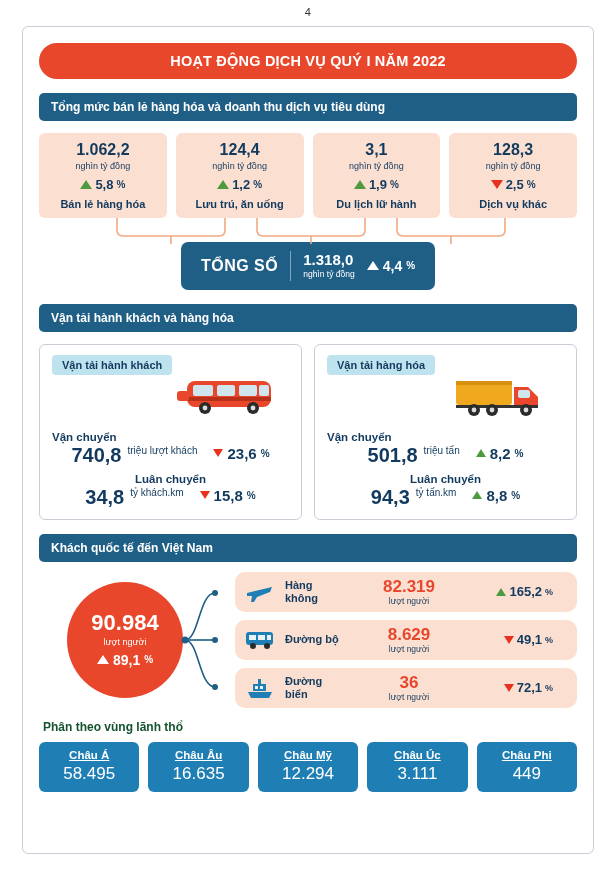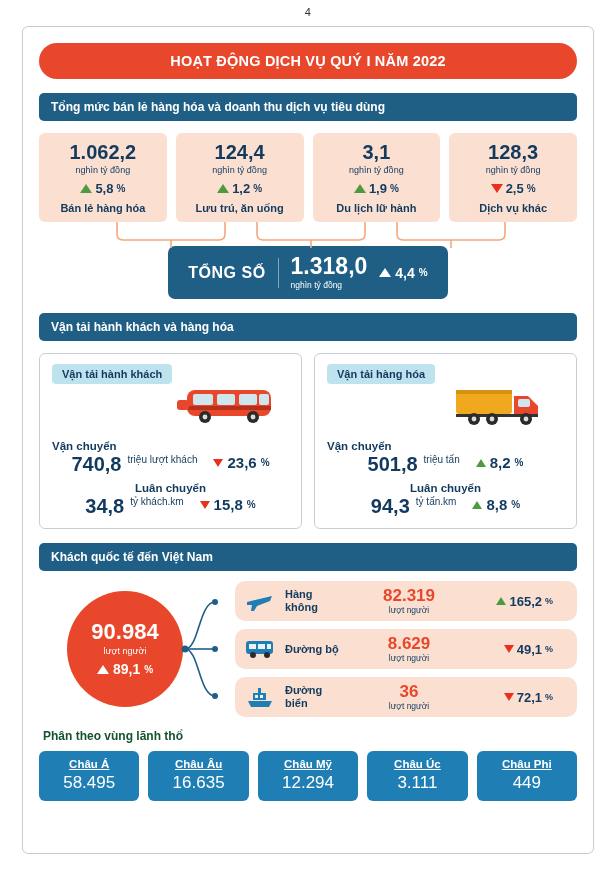--- a/index.html
+++ b/index.html
@@ -56,21 +56,21 @@
     margin-top:12px;
   }
   .retail-card{
     flex:1;
     background:#fbe0d2;
     border-radius:6px;
     text-align:center;
     padding:9px 4px 8px 4px;
   }
   .retail-value{
-    font-size:20px;
+    font-size:16px;
     font-weight:bold;
     color:#123a5e;
     line-height:1.05;
   }
   .retail-unit{
     font-size:9px;
     color:#123a5e;
     margin-top:2px;
   }
   .retail-change{
@@ -130,21 +130,21 @@
     background:#1f5f86;
     border-radius:7px;
     color:#fff;
     display:flex;
     align-items:center;
     gap:12px;
     padding:9px 20px;
   }
   .total-label{font-size:16px;font-weight:bold;letter-spacing:.5px;}
   .total-sep{width:1px;height:30px;background:#7fa7c2;}
-  .total-value{font-size:23px;font-weight:bold;line-height:1;}
+  .total-value{font-size:15px;font-weight:bold;line-height:1;}
   .total-unit{font-size:8.5px;margin-top:2px;}
   .total-change{display:flex;align-items:center;gap:4px;font-size:14px;font-weight:bold;}
   .total-change .pct{font-size:10px;}
   .tri-up-white{
     width:0;height:0;
     border-left:6px solid transparent;
     border-right:6px solid transparent;
     border-bottom:9px solid #ffffff;
     display:inline-block;
   }

